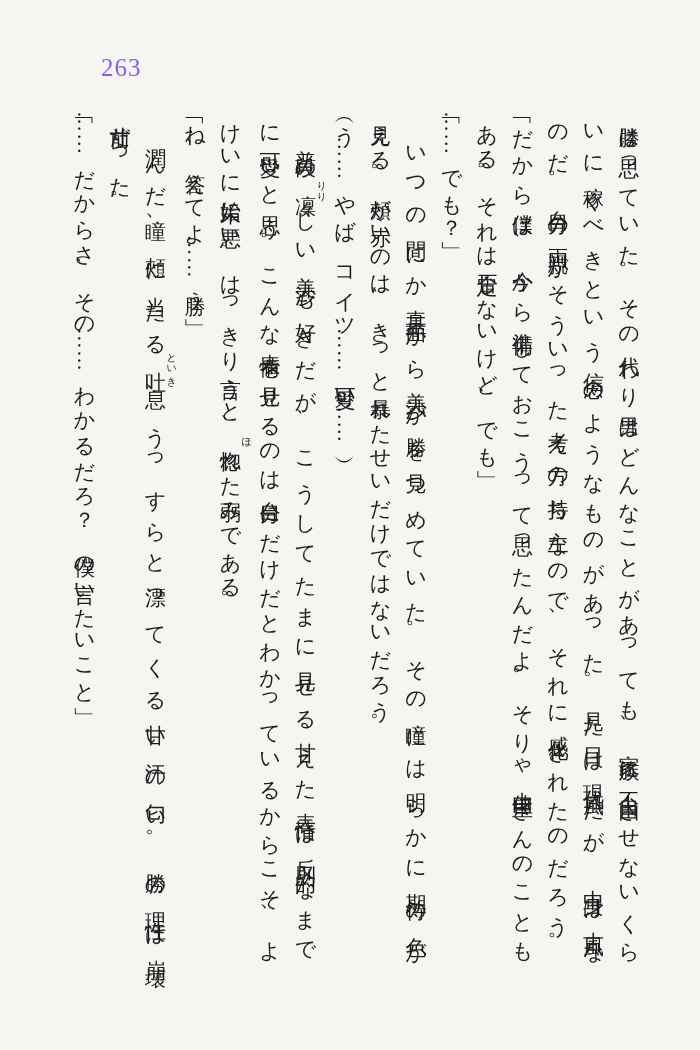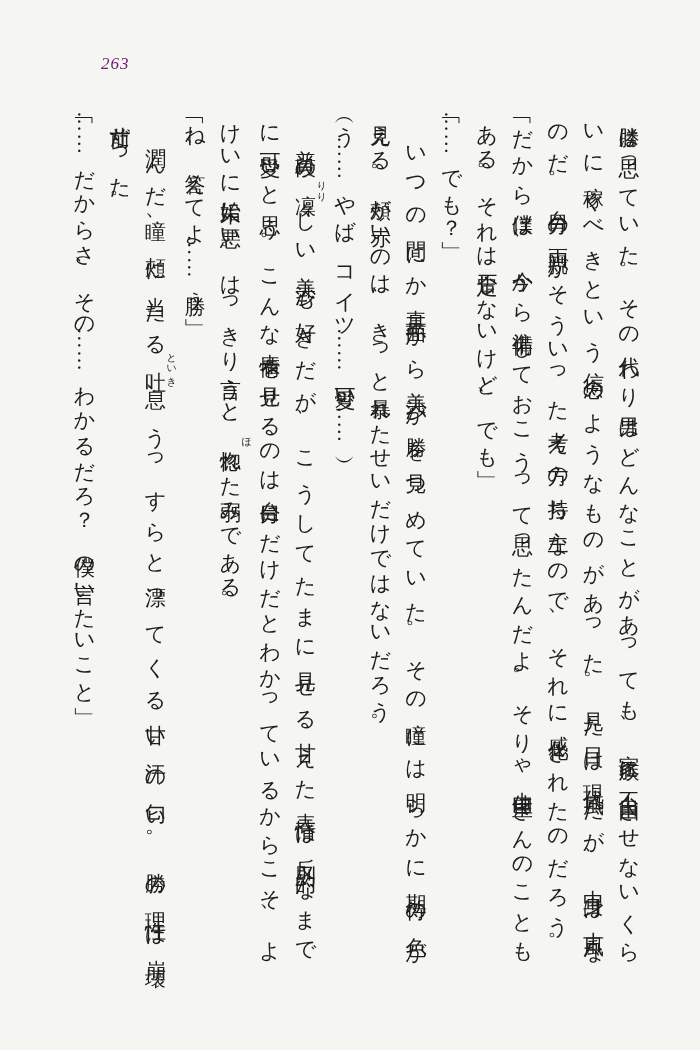--- a/index.html
+++ b/index.html
@@ -15,24 +15,23 @@
   }
   .page {
     position: absolute;
     inset: 0;
   }
   .page-number {
     position: absolute;
     left: 101px;
     top: 54px;
     font-family: "Liberation Serif", serif;
-    font-style: italic;
-    font-size: 17px;
+    font-size: 25px;
     letter-spacing: 1px;
-    color: #701a75;
+    color: #8b5cf6;
   }
   .text-block {
     position: absolute;
     top: 110px;
     right: 54px;
     height: 842px;
     writing-mode: vertical-rl;
     text-orientation: mixed;
     font-family: "Liberation Serif", serif;
     font-size: 21px;

